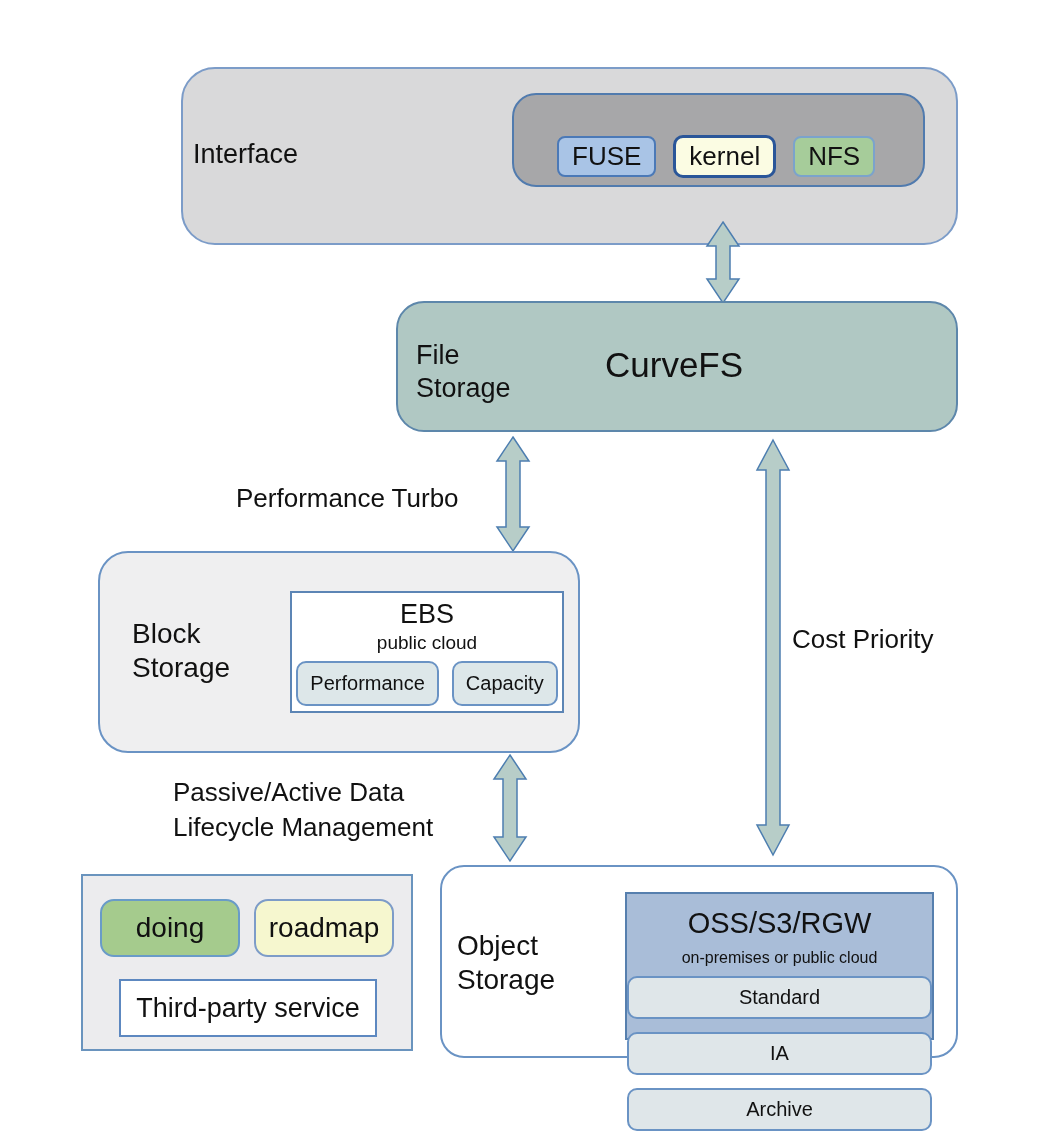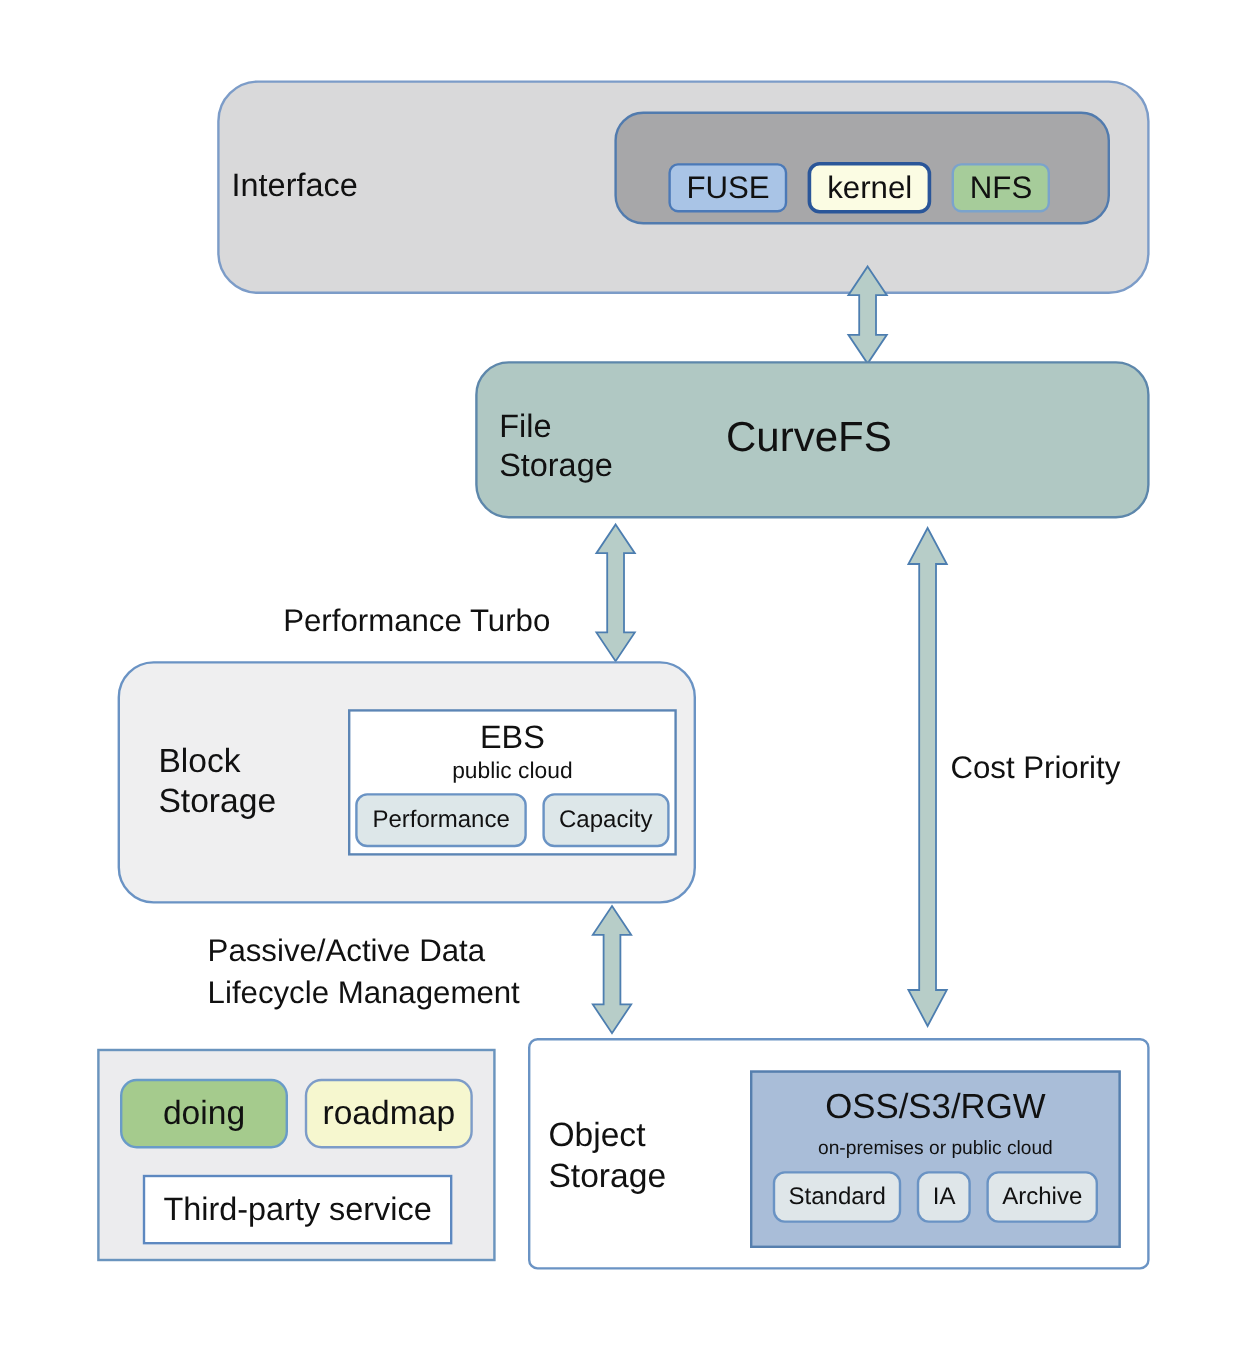--- a/index.html
+++ b/index.html
@@ -93,35 +93,35 @@
     font-size: 20px;
     padding: 9px 12px;
     white-space: nowrap;
   }
 
   
   .object-box {
     left: 440px; top: 865px; width: 518px; height: 193px;
     background: #ffffff;
     border: 2px solid #6a93c4;
-    border-radius: 8px;
+    border-radius: 24px;
   }
   .object-label {
     left: 15px; top: 62px; width: 130px;
     font-size: 28px; line-height: 34px;
   }
   .oss-box {
     left: 183px; top: 25px; width: 309px; height: 148px;
     background: #a9bdd8;
     border: 2px solid #567fae;
     text-align: center;
   }
   .oss-title { margin-top: 13px; font-size: 29px; }
   .oss-subtitle { margin-top: 9px; font-size: 16px; }
-  .oss-box .tier-row { margin-top: 9px; }
+  .oss-box .tier-row { margin-top: 9px; flex-direction: column; }
   .oss-box .tier-pill { background: #dfe6e9; padding: 8px 11px; }
 
   
   .legend-box {
     left: 81px; top: 874px; width: 332px; height: 177px;
     background: #ececee;
     border: 2px solid #6a94be;
   }
   .legend-pill {
     position: absolute;
@@ -143,21 +143,21 @@
   
   svg.arrow { position: absolute; overflow: visible; }
   svg.arrow polygon {
     fill: #b7cdc8;
     stroke: #4d7eb0;
     stroke-width: 1.5;
   }
 
   
   .edge-label { font-size: 26px; }
-  .lbl-performance-turbo { left: 236px; top: 502px; white-space: nowrap; }
+  .lbl-performance-turbo { left: 236px; top: 483px; white-space: nowrap; }
   .lbl-lifecycle { left: 173px; top: 775px; width: 300px; line-height: 35px; }
   .lbl-cost { left: 792px; top: 624px; white-space: nowrap; }
 </style>
 </head>
 <body>
 
 <div class="canvas">
 
   <div class="abs interface-box"></div>
   <div class="abs interface-label">Interface</div>

